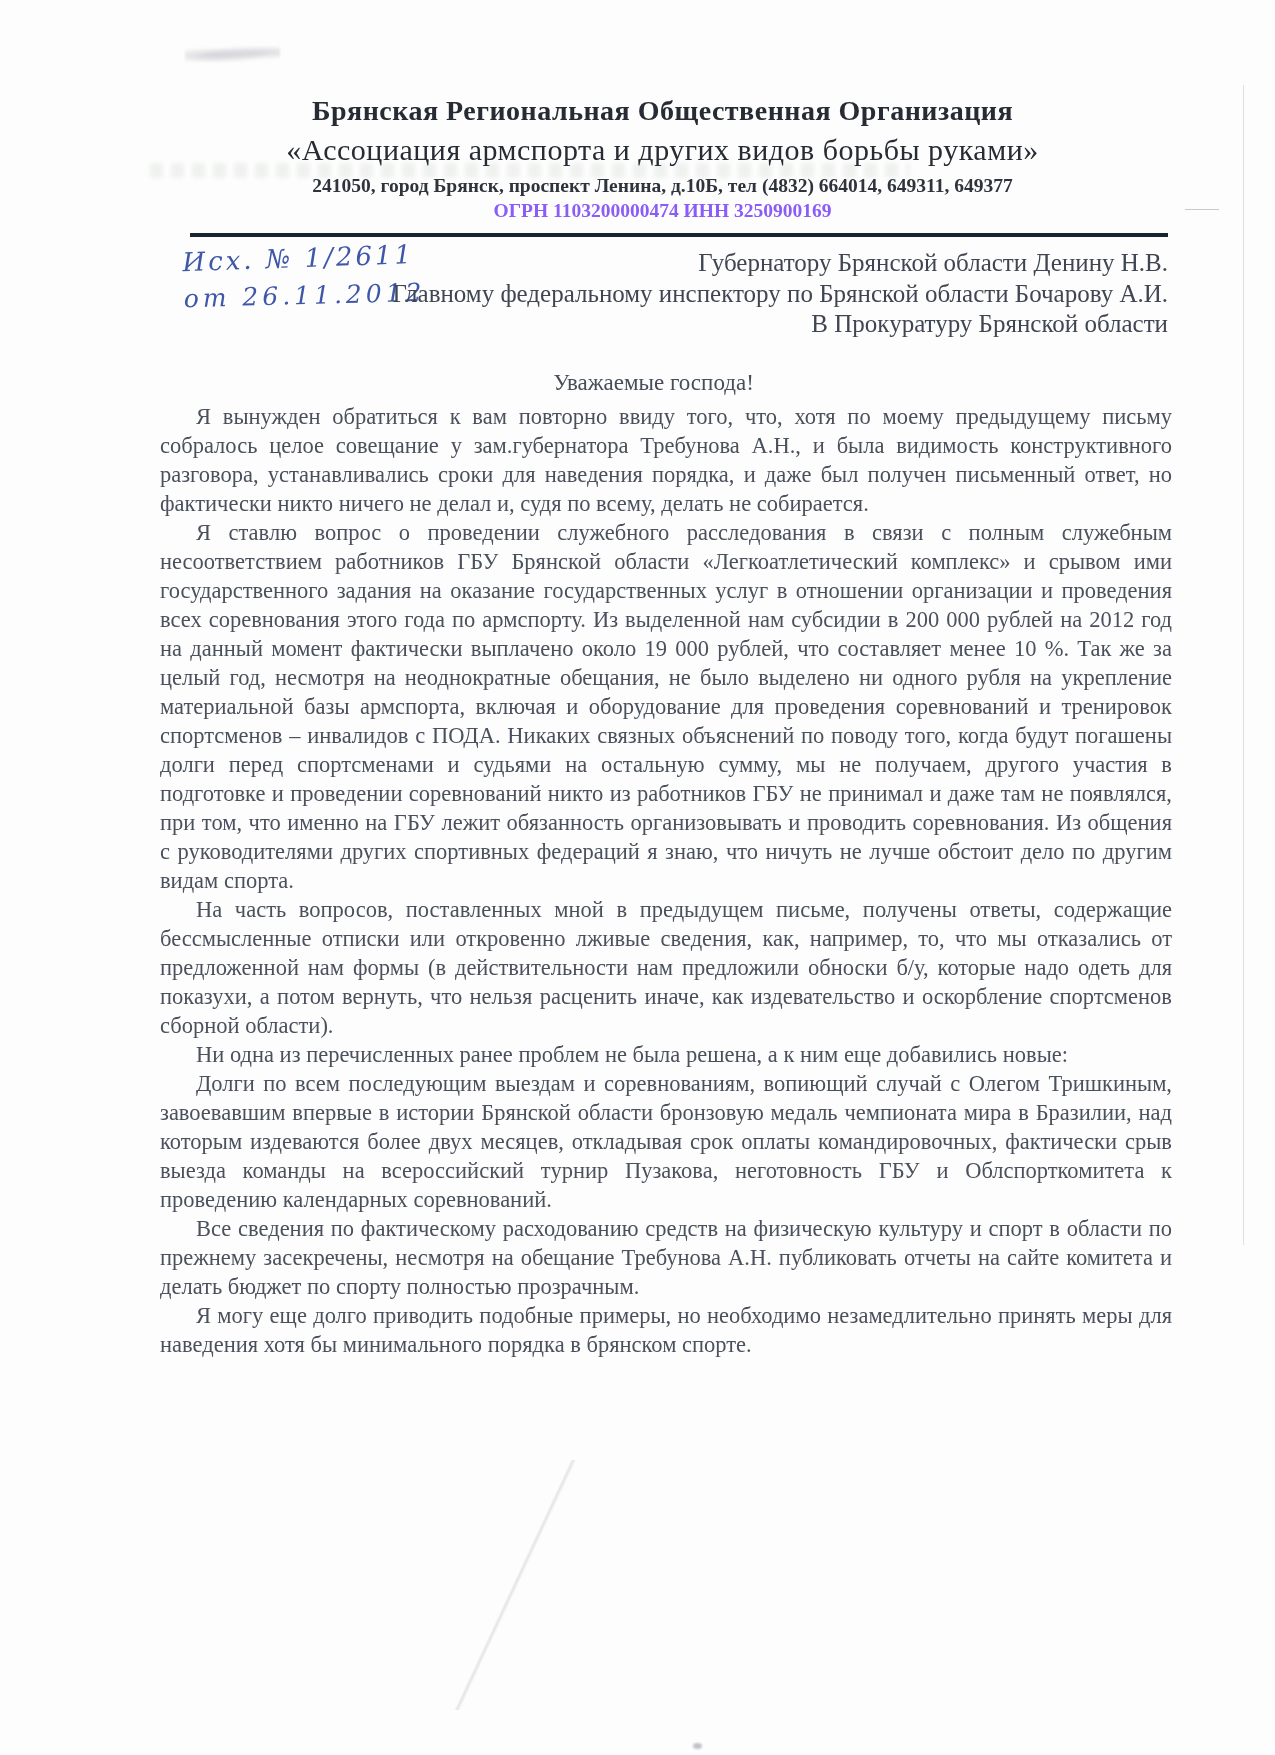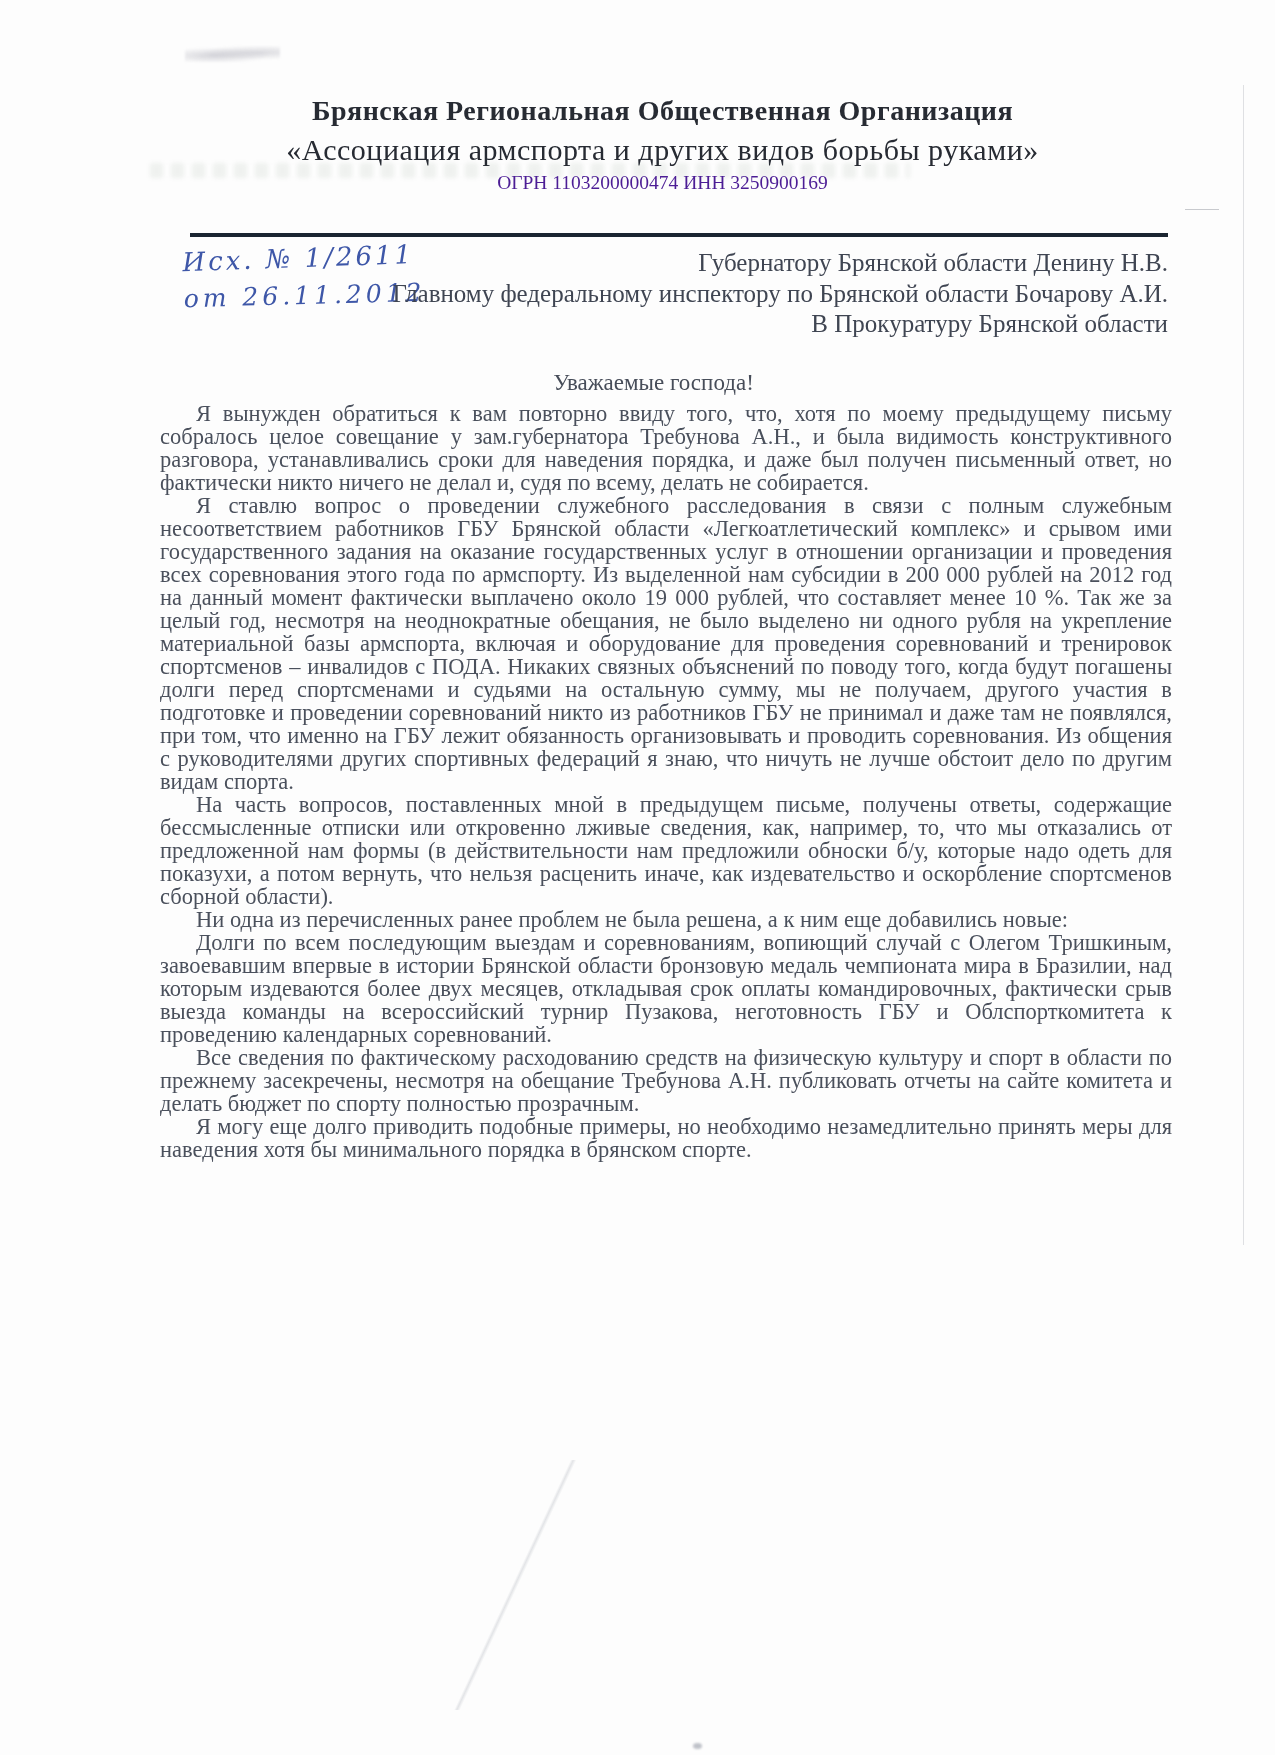--- a/index.html
+++ b/index.html
@@ -10,21 +10,21 @@
     font-family:"Liberation Serif", serif;
   }
   
   .letterhead {
     position:absolute; top:92px; left:100px; right:50px;
     text-align:center; color:#272b33;
   }
   .org1 { font-size:28px; line-height:38px; font-weight:bold; letter-spacing:0.5px;font-family:Liberation Serif, serif; }
   .org2 { font-size:30px; line-height:40px; font-weight:normal; letter-spacing:0.5px; }
   .addr { font-size:19.5px; line-height:25px; font-weight:bold; color:#2e333c; margin-top:3px; }
-  .reg  { font-size:19.5px; line-height:25px; font-weight:normal; color:#4c1d95; }
+  .reg  { font-size:19.5px; line-height:25px; font-weight:bold; color:#8b5cf6; }
   .rule {
     position:absolute; left:190px; top:233px; width:978px; height:4px;
     background:#1b2531;
   }
   
   .handwritten {
     position:absolute; left:183px; top:243px;
     color:#3e57a8; font-style:italic;
     font-family:"DejaVu Serif", serif;
     transform:rotate(-2deg);
@@ -36,21 +36,21 @@
     position:absolute; top:248px; right:107px; width:950px;
     text-align:right; font-size:25px; line-height:30.5px; color:#3f4552;
   }
   
   .salutation {
     position:absolute; top:370px; left:0; width:1275px;
     text-align:center; font-size:23px; color:#474d59;padding-left:16px;
   }
   .body-text {
     position:absolute; top:402px; left:160px; width:1012px;
-    font-size:22.5px; line-height:23px; color:#4a505c;
+    font-size:22.5px; line-height:29px; color:#4a505c;
     text-align:justify;
   }
   .para { margin:0; text-indent:36px; }
   
   .ghost-header {
     position:absolute; top:163px; left:150px; width:760px; height:15px;
     background:repeating-linear-gradient(90deg,
       rgba(125,150,125,0.20) 0 13px, rgba(255,255,255,0) 13px 21px);
     filter:blur(2px); opacity:.55;
   }
@@ -86,20 +86,21 @@
   <div class="pencil-squiggle"></div>
   <div class="ghost-header"></div>
   <div class="fold-right"></div>
   <div class="dash-right"></div>
   <div class="crease-bottom"></div>
   <div class="bottom-mark"></div>
 
   <div class="letterhead">
     <div class="org1">Брянская Региональная Общественная  Организация</div>
     <div class="org2">«Ассоциация армспорта и других видов борьбы руками»</div>
+    <div class="addr">241050, город Брянск, проспект Ленина, д.10Б, тел (4832)  664014, 649311, 649377</div>
     <div class="reg">ОГРН 1103200000474  ИНН 3250900169</div>
   </div>
 
   <div class="rule"></div>
 
   <div class="handwritten">
     <div class="hw1">Исх. № 1/2611</div>
     <div class="hw2">от 26.11.2012</div>
   </div>
 

